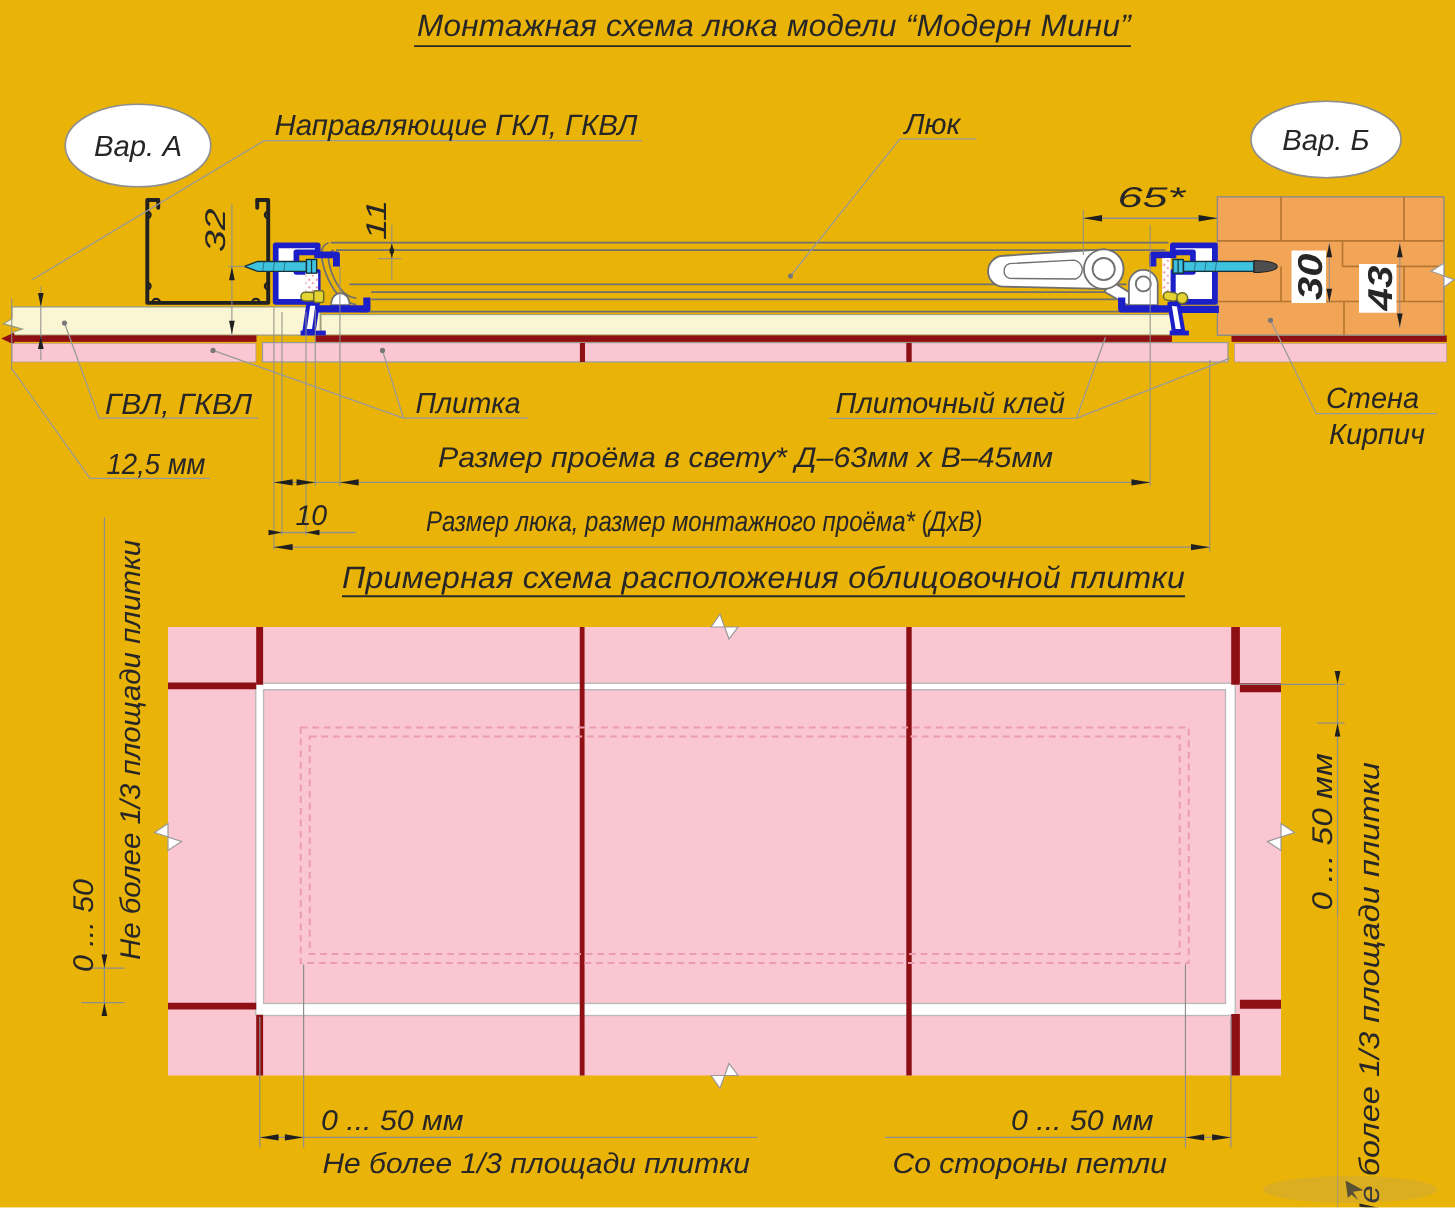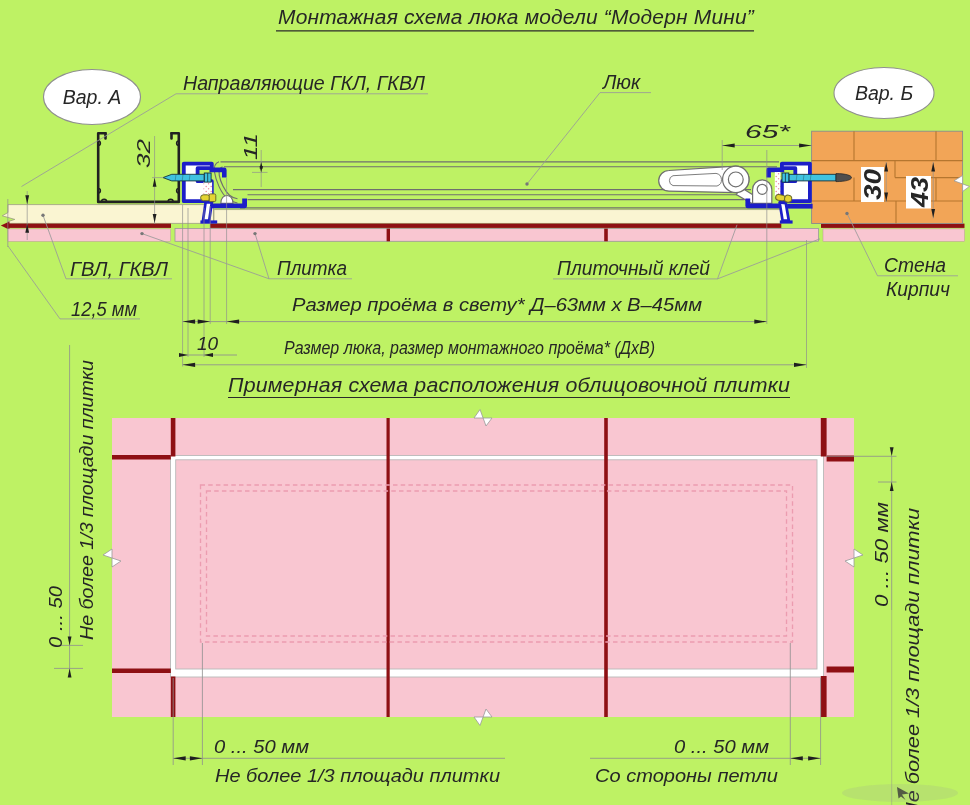--- a/index.html
+++ b/index.html
@@ -1,16 +1,16 @@
 <!DOCTYPE html>
 <html><head>
 <meta charset="utf-8">
 <style>
   html,body{margin:0;padding:0;background:#fff;}
-  .stage{position:relative;width:970px;height:805px;background:#bef264;overflow:hidden;
+  .stage{position:relative;width:970px;height:805px;background:#eab308;overflow:hidden;
          font-family:"Liberation Sans",sans-serif;}
   svg{display:block;}
   text{font-family:"Liberation Sans",sans-serif;font-style:italic;fill:#262626;}
   .t-title{font-size:20.5px;letter-spacing:.2px;}
   .t-label{font-size:19.5px;}
   .t-dim{font-size:19px;}
   .t-dimbig{font-size:23px;font-weight:bold;}
 </style>
 </head>
 <body>

